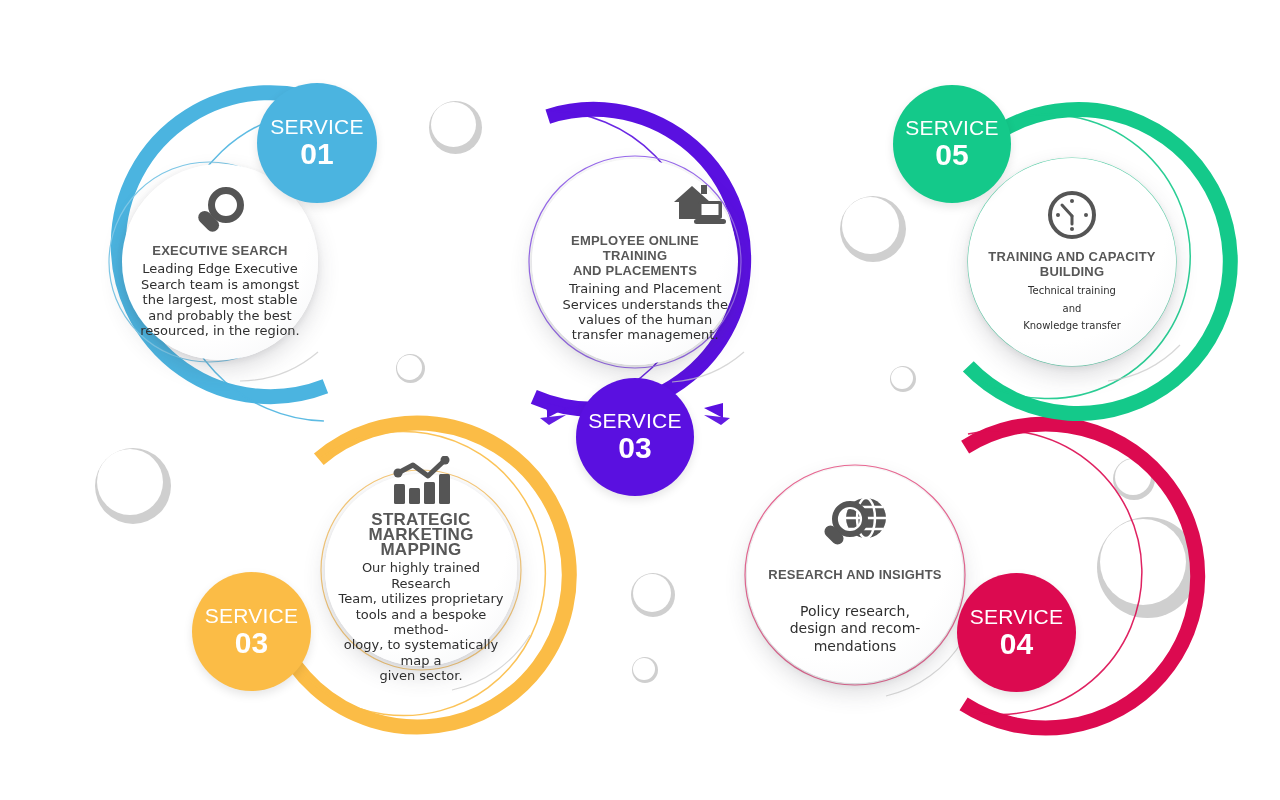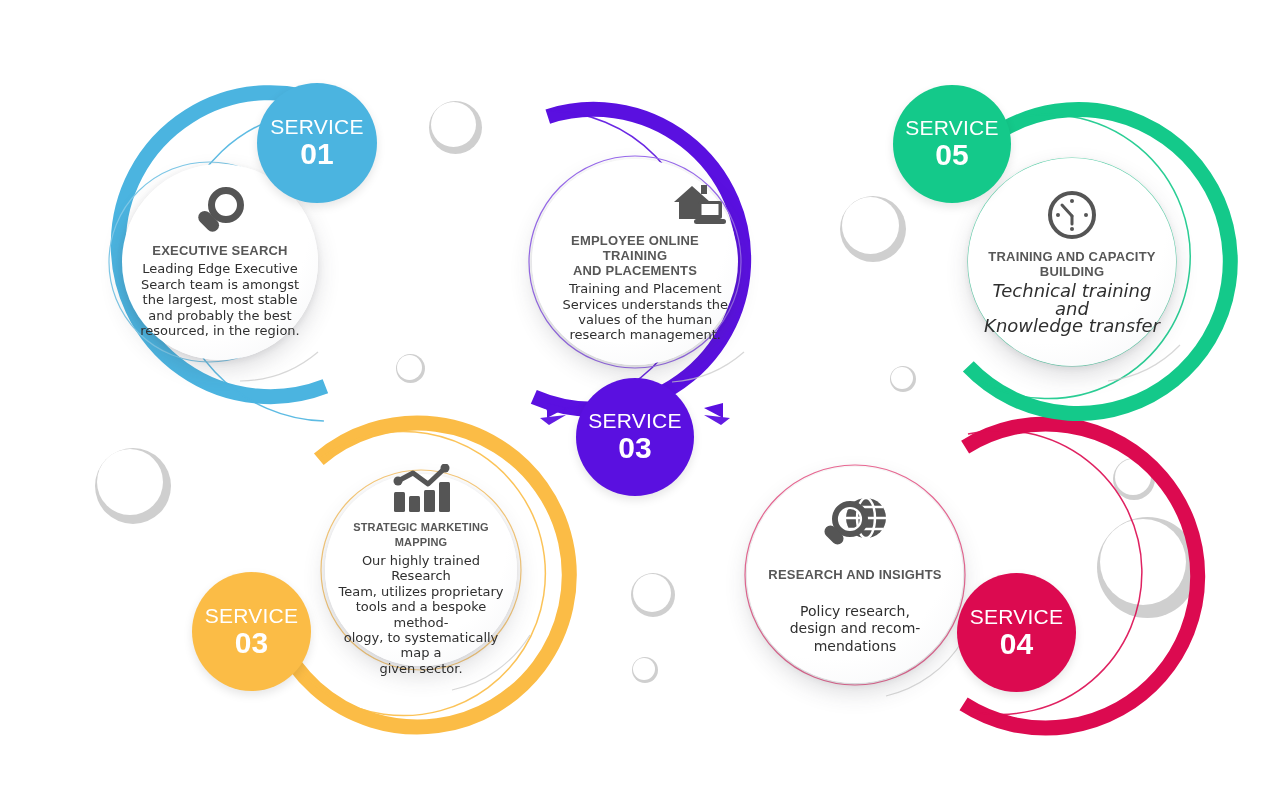--- a/index.html
+++ b/index.html
@@ -161,21 +161,21 @@
         <svg width="62" height="52" viewBox="0 0 62 52">
           <rect x="4" y="28" width="11" height="20" rx="1.5" fill="#555555"></rect>
           <rect x="19" y="32" width="11" height="16" rx="1.5" fill="#555555"></rect>
           <rect x="34" y="26" width="11" height="22" rx="1.5" fill="#555555"></rect>
           <rect x="49" y="18" width="11" height="30" rx="1.5" fill="#555555"></rect>
           <polyline points="8,17 23,9 38,20 55,4" fill="none" stroke="#555555" stroke-width="5" stroke-linecap="round" stroke-linejoin="round"></polyline>
           <circle cx="8" cy="17" r="4.5" fill="#555555"></circle>
           <circle cx="55" cy="4" r="4.5" fill="#555555"></circle>
         </svg>
       </span>
-      <p class="c-title" style="font-size:11px;">STRATEGIC MARKETING MAPPING</p>
+      <p class="c-title" style="font-size:17px;">STRATEGIC MARKETING MAPPING</p>
       <p class="c-body">
         <span>Our highly trained Research</span><br>
         <span>Team, utilizes proprietary</span><br>
         <span>tools and a bespoke method-</span><br>
         <span>ology, to systematically map a</span><br>
         <span>given sector.</span>
       </p>
     </div>
   </div>
   <div class="badge" style="left:192px;top:572px;width:119px;height:119px;background:#FBBC46;">
@@ -195,21 +195,21 @@
         </svg>
       </span>
       <p class="c-title">
         <span>EMPLOYEE ONLINE TRAINING</span><br>
         <span>AND PLACEMENTS</span>
       </p>
       <p class="c-body">
         <span>Training and Placement</span><br>
         <span>Services understands the</span><br>
         <span>values of the human</span><br>
-        <span>research management.</span>
+        <span>transfer management.</span>
       </p>
     </div>
   </div>
   <div class="badge" style="left:576px;top:378px;width:118px;height:118px;background:#5A10E0;">
     <span class="bl">SERVICE</span>
     <span class="bn">03</span>
   </div>
 
   <div class="card" style="left:747px;top:467px;width:216px;height:216px;">
     <div class="card-inner" style="padding:0 12px;">
@@ -252,21 +252,21 @@
           <circle cx="12" cy="26" r="2" fill="#555555"></circle>
           <circle cx="40" cy="26" r="2" fill="#555555"></circle>
           <line x1="26" y1="27" x2="26" y2="35" stroke="#555555" stroke-width="3" stroke-linecap="round"></line>
           <line x1="26" y1="27" x2="16" y2="16" stroke="#555555" stroke-width="3" stroke-linecap="round"></line>
         </svg>
       </span>
       <p class="c-title">
         <span>TRAINING AND CAPACITY</span><br>
         <span>BUILDING</span>
       </p>
-      <p class="c-body" style="font-size:18px;line-height:17.5px;font-style:italic;">
+      <p class="c-body" style="font-size:10px;line-height:17.5px;">
         <span>Technical training</span><br>
         <span>and</span><br>
         <span>Knowledge transfer</span>
       </p>
     </div>
   </div>
   <div class="badge" style="left:893px;top:85px;width:118px;height:118px;background:#14C98A;">
     <span class="bl">SERVICE</span>
     <span class="bn">05</span>
   </div>

